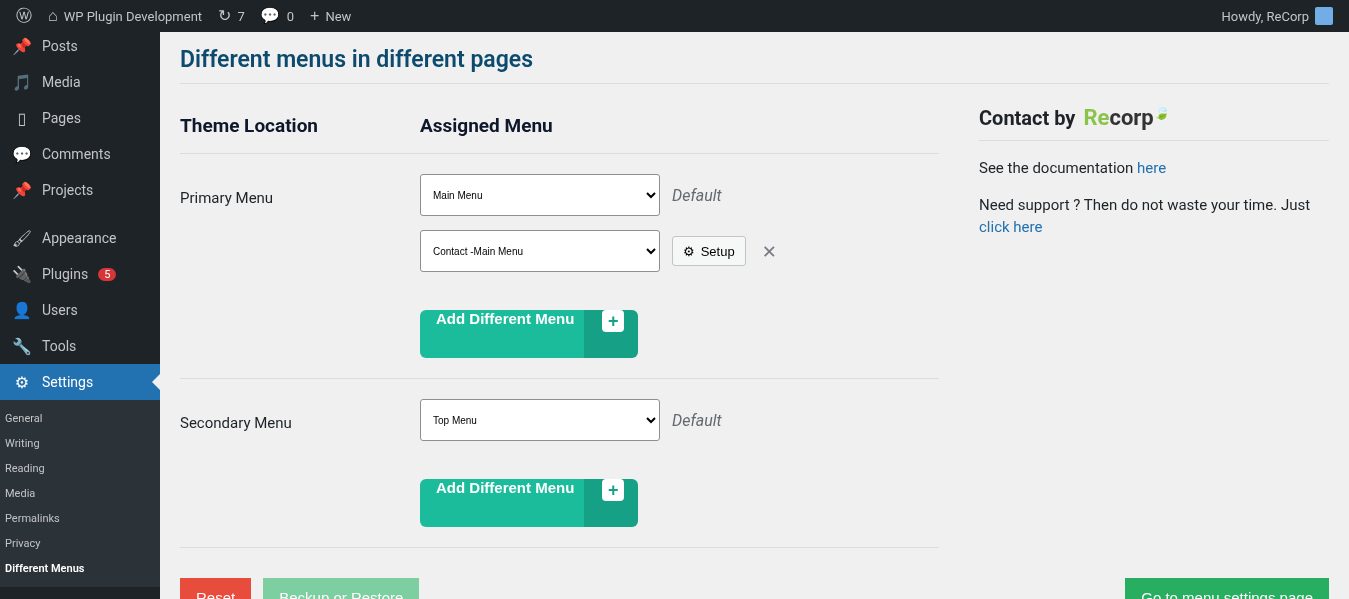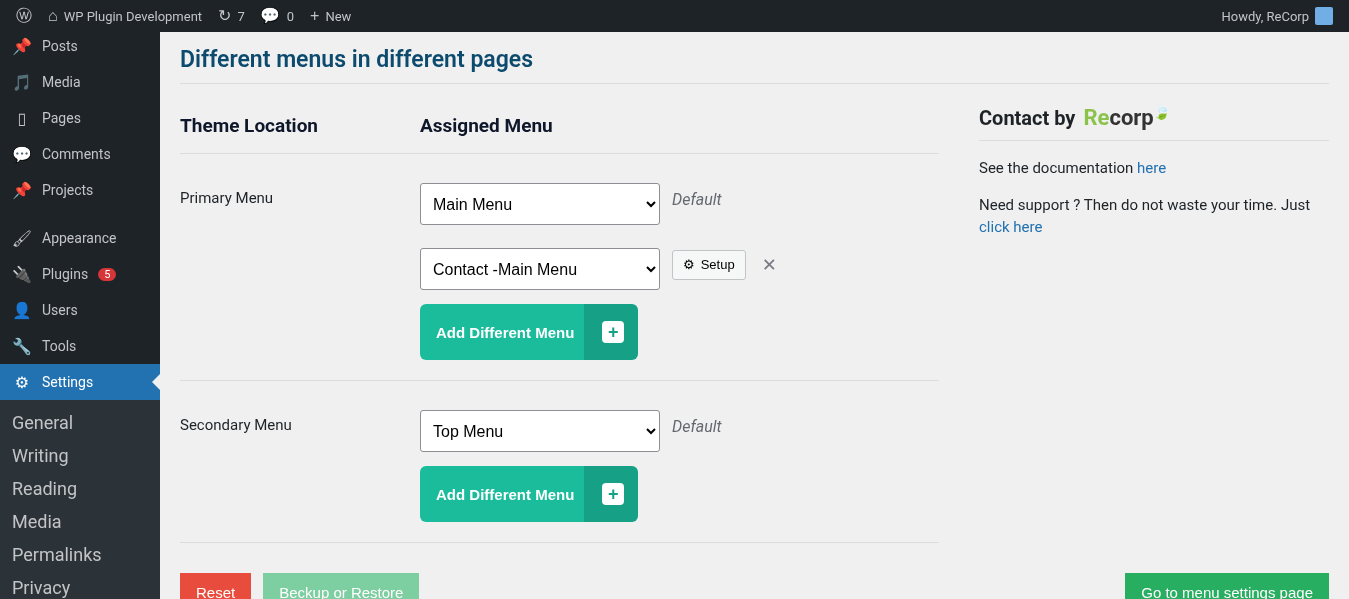--- a/index.html
+++ b/index.html
@@ -10,45 +10,45 @@
 #adminbar .ab-right { margin-left: auto; display: flex; align-items: center; }
 #adminbar .avatar { width: 18px; height: 18px; background: #72aee6; border-radius: 2px; }
 .dash { font-family: sans-serif; font-size: 16px; line-height: 1; }
 
 #adminmenu { position: absolute; top: 32px; left: 0; width: 160px; bottom: 0; background: #1d2327; color: #c3c4c7; overflow-y: auto; }
 .menu-item { display: flex; align-items: center; gap: 10px; padding: 8px 12px; cursor: pointer; font-size: 14px; }
 .menu-item.current { background: #2271b1; color: #fff; position: relative; }
 .menu-item.current::after { content: ""; position: absolute; right: 0; top: 50%; transform: translateY(-50%); border: 8px solid transparent; border-right-color: #f0f0f1; }
 .menu-icon { width: 20px; height: 20px; display: flex; align-items: center; justify-content: center; font-size: 16px; }
 .submenu { background: #2c3338; padding: 6px 0; }
-.submenu .sub-item { padding: 6px 12px; font-size: 18px; color: #c3c4c7; cursor: pointer; }
+.submenu .sub-item { padding: 6px 5px; font-size: 11px; color: #c3c4c7; cursor: pointer; }
 .submenu .sub-item.current { color: #fff; font-weight: 600; }
 .badge { background: #d63638; color: #fff; border-radius: 10px; padding: 0 6px; font-size: 11px; min-width: 18px; text-align: center; }
 .sep { height: 12px; }
 
 #content { position: absolute; top: 32px; left: 160px; right: 0; bottom: 0; background: #f0f0f1; overflow-y: auto; padding: 10px 20px 20px; }
 h1 { font-size: 23px; font-weight: 600; color: #0c4a6e; padding: 4px 0 10px; }
 hr { border: none; border-top: 1px solid #dcdcde; margin-bottom: 20px; }
 
 .layout { display: flex; gap: 30px; }
 .main-col { flex: 1; max-width: 760px; }
 .side-col { width: 360px; padding-left: 10px; }
 
 table.locations { width: 100%; border-collapse: collapse; }
 table.locations th { text-align: left; font-weight: 700; font-size: 19px; padding: 10px 0 16px; border-bottom: 1px solid #dcdcde; color: #0f172a; }
 table.locations td { padding: 20px 0; border-bottom: 1px solid #dcdcde; vertical-align: top; font-size: 15px; color: #1d2327; }
 table.locations td:first-child { width: 240px; padding-top: 35px; }
 
 .menu-row { display: flex; align-items: center; gap: 12px; margin-bottom: 14px; }
-select { width: 240px; height: 42px; border: 1px solid #8c8f94; border-radius: 3px; background: #fff; padding: 0 8px; font-size: 16px; margin-top: 9px; }
+select { width: 240px; height: 42px; border: 1px solid #8c8f94; border-radius: 3px; background: #fff; padding: 0 8px; font-size: 10px; }
 .default-lbl { font-style: italic; color: #646970; font-size: 16px; }
 .setup-btn { display: inline-flex; align-items: center; gap: 6px; height: 30px; padding: 0 10px; border: 1px solid #c3c4c7; background: #f6f7f7; border-radius: 3px; cursor: pointer; font-size: 13px; }
 .close-x { color: #787c82; font-size: 18px; cursor: pointer; padding: 0 4px; }
 
-.add-menu-btn { display: inline-flex; align-items: center; background: linear-gradient(to right, #1abc9c 0%, #1abc9c 75%, #16a085 75%, #16a085 100%); color: #fff; font-weight: 700; font-size: 15px; border: none; border-radius: 6px; height: 56px; padding: 0 14px 0 16px; cursor: pointer; gap: 28px; }
+.add-menu-btn { display: inline-flex; background: linear-gradient(to right, #1abc9c 0%, #1abc9c 75%, #16a085 75%, #16a085 100%); color: #fff; font-weight: 700; font-size: 15px; border: none; border-radius: 6px; height: 48px; padding: 0 14px 0 16px; cursor: pointer; gap: 28px; margin-top: 24px; }
 .plus-box { width: 22px; height: 22px; background: #fff; border-radius: 4px; color: #16a085; display: flex; align-items: center; justify-content: center; font-weight: 900; font-size: 18px; }
 
 .side-col h2 { font-size: 20px; font-weight: 700; display: flex; align-items: baseline; gap: 8px; margin-bottom: 6px; color: #1d2327; }
 .brand { font-size: 22px; font-weight: 700; }
 .brand .re { color: #8bc34a; }
 .brand .corp { color: #333; }
 .brand .leaf { color: #8bc34a; font-size: 14px; vertical-align: super; }
 .side-hr { border: none; border-top: 1px solid #dcdcde; margin: 10px 0 16px; }
 .side-col p { font-size: 15px; color: #1d2327; margin-bottom: 14px; line-height: 1.5; }
 .side-col a { color: #2271b1; text-decoration: none; }

